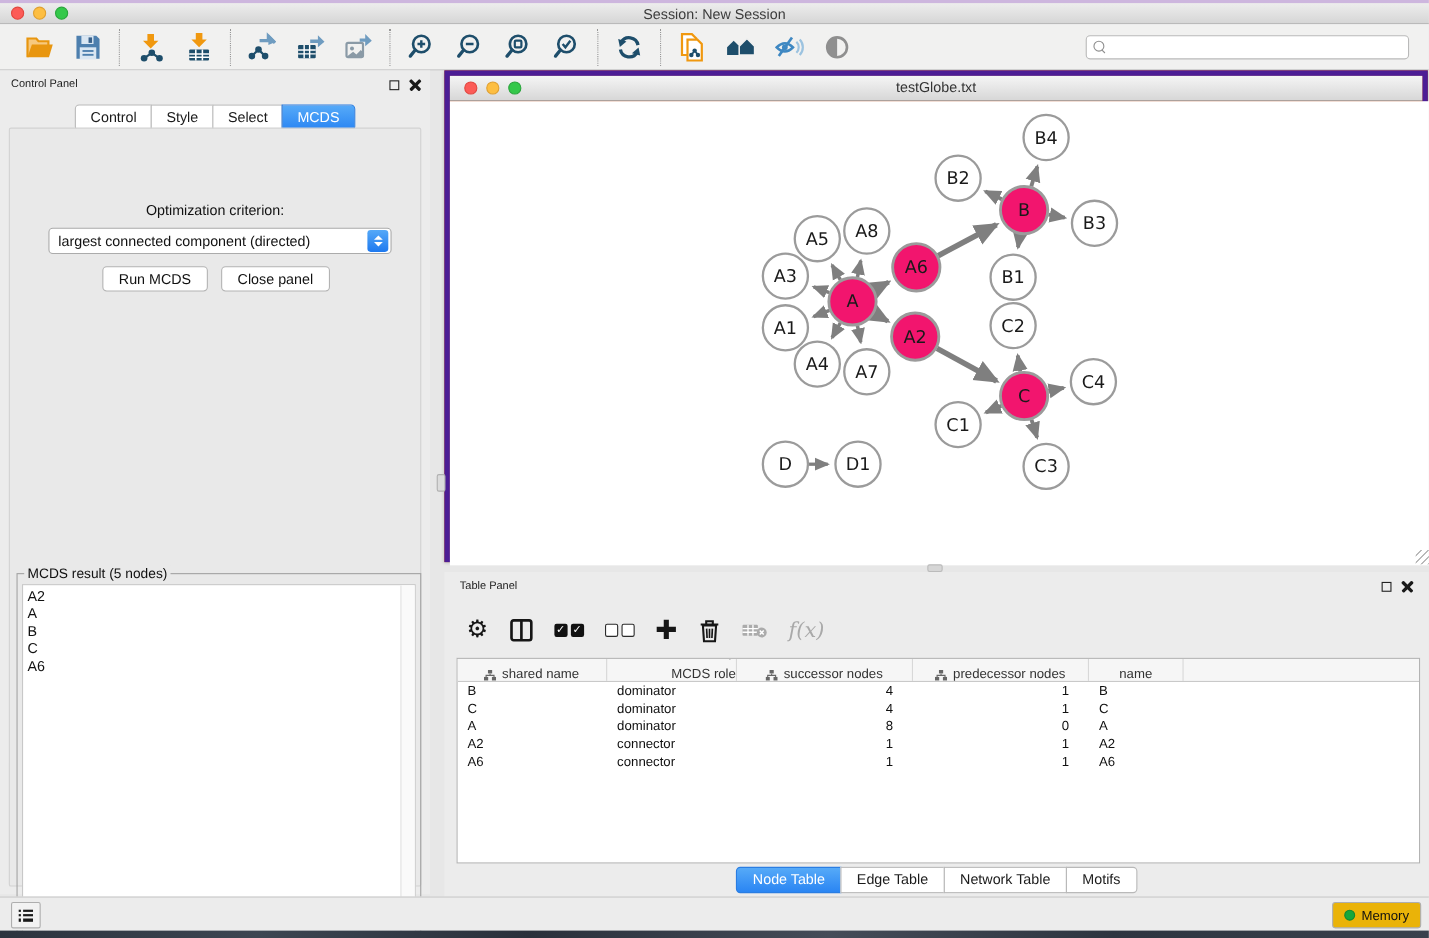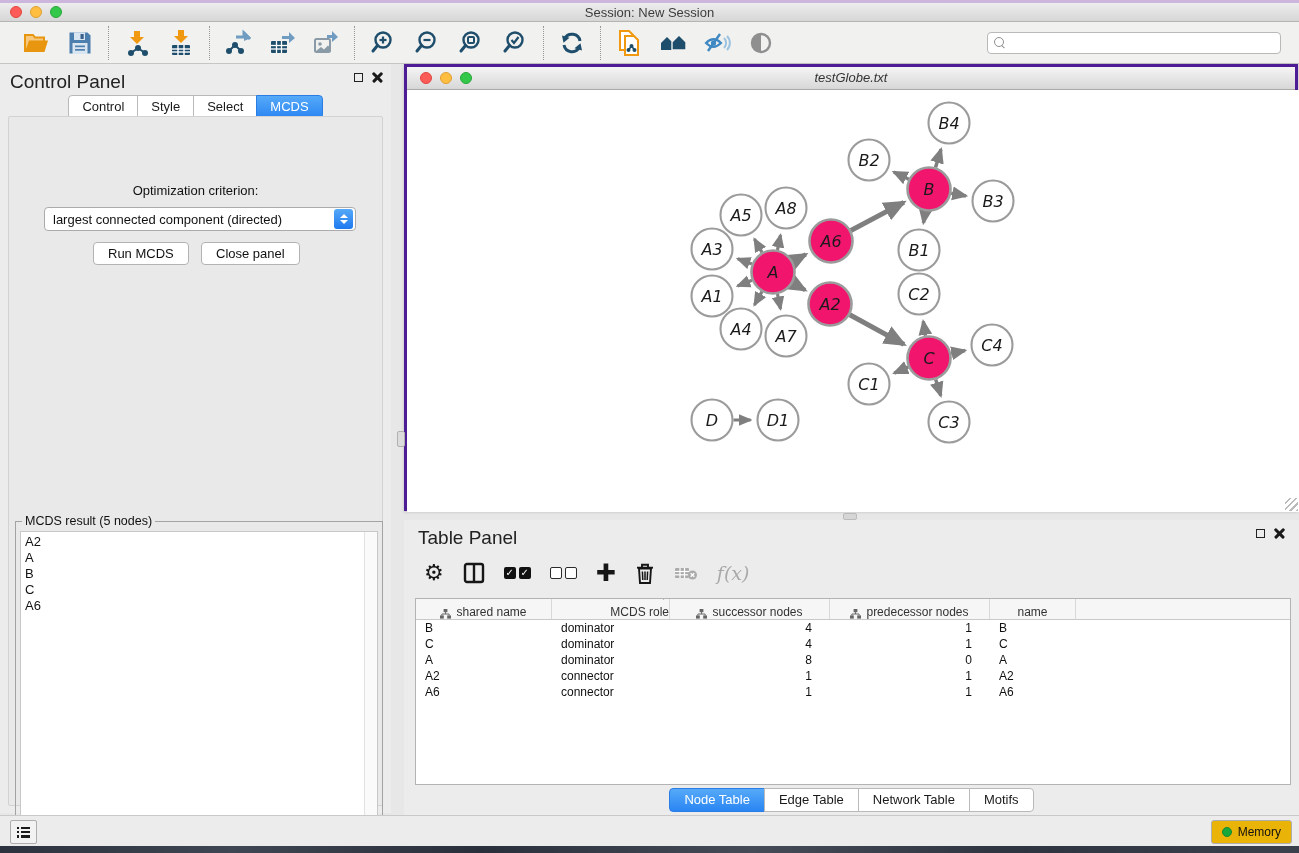--- a/index.html
+++ b/index.html
@@ -24,21 +24,21 @@
   .search-wrap { margin-left:auto; margin-right:10px; width:294px; height:22px; background:#fff;
     border:1px solid #b9b9b9; border-radius:4px; display:flex; align-items:center; padding:0 6px; }
   .search-wrap input { border:none; outline:none; flex:1; font-size:12px; font-family:"Liberation Sans",sans-serif; background:transparent; }
   .mag { width:12px; height:12px; position:relative; margin-right:5px; }
   .mag::before{ content:""; position:absolute; left:0; top:0; width:8px; height:8px; border:1.4px solid #8f8f8f; border-radius:50%; }
   .mag::after{ content:""; position:absolute; left:8px; top:8px; width:4px; height:1.4px; background:#8f8f8f; transform:rotate(45deg); transform-origin:0 0; }
 
   
   .control-panel { position:absolute; left:0; top:64px; width:391px; height:749px; background:#ececec; }
   .panel-head { position:relative; height:28px; }
-  .panel-title { position:absolute; left:10px; top:7px; font-size:19px; color:#222; }
+  .panel-title { position:absolute; left:10px; top:7px; font-size:10px; color:#222; }
   .win-btns { position:absolute; right:8px; top:8px; display:flex; gap:9px; align-items:center; }
   .wb-sq { width:9px; height:9px; border:1.6px solid #222; }
   .wb-x { width:11px; height:11px; position:relative; }
   .wb-x::before,.wb-x::after{ content:""; position:absolute; left:-1px; top:4px; width:13px; height:2.6px; background:#1a1a1a; border-radius:1px;}
   .wb-x::before{ transform:rotate(45deg);} .wb-x::after{ transform:rotate(-45deg);}
 
   .seg-tabs { display:flex; justify-content:center; }
   .seg-tab { font-size:13px; color:#1a1a1a; background:#fff; border:1px solid #b9b9b9;
     padding:3px 13px 4px; margin-left:-1px; cursor:default; }
   .seg-tab:first-child{ border-radius:4px 0 0 4px; margin-left:0;}
@@ -61,21 +61,21 @@
 
   .result-group { position:absolute; left:6px; top:404px; width:368px; height:343px; border:1px solid #a3a3a3; }
   .result-legend { position:absolute; left:6px; top:-8px; background:#e9e9e9; padding:0 3px; font-size:12.5px; color:#111; }
   .result-list { position:absolute; left:4px; top:9px; right:4px; bottom:5px; background:#fff; border:1px solid #c8c8c8; overflow:hidden; }
   .result-scroll { position:absolute; right:0; top:0; bottom:0; width:13px; background:#fafafa; border-left:1px solid #e2e2e2; }
   .result-list ul { list-style:none; padding:2px 0 0 4px; }
   .result-list li { font-size:13px; color:#111; line-height:16px; }
 
   
   .net-window { position:absolute; left:404px; top:64px; width:894px; height:447px;
-    border:3px solid #4c1d95; background:#c2410c; box-shadow:0 1px 3px rgba(0,0,0,.18);font-style:italic; }
+    border:5px solid #4c1d95; background:#c2410c; box-shadow:0 1px 3px rgba(0,0,0,.18); }
   .net-titlebar { position:relative; height:23px; background:linear-gradient(#f5f5f5,#d7d7d7); border-bottom:1px solid #aaa; }
   .net-titlebar .traffic { top:5px; left:13px; }
   .net-titlebar .title { text-align:center; font-size:13px; color:#333; line-height:22px; }
   .net-canvas { position:relative; width:892px; height:422px; background:#fff; }
   .resize-grip { position:absolute; right:1px; bottom:1px; width:13px; height:13px;
     background:repeating-linear-gradient(135deg, transparent 0 3px, #b9b9b9 3px 4.5px); }
   .knob-left { position:absolute; left:397px; top:431px; width:8px; height:16px; background:#dcdcdc; border:1px solid #b0b0b0; border-radius:2px;}
   .knob-bottom { position:absolute; left:843px; top:513px; width:14px; height:7px; background:#d6d6d6; border:1px solid #bbb; border-radius:2px;}
 
   

